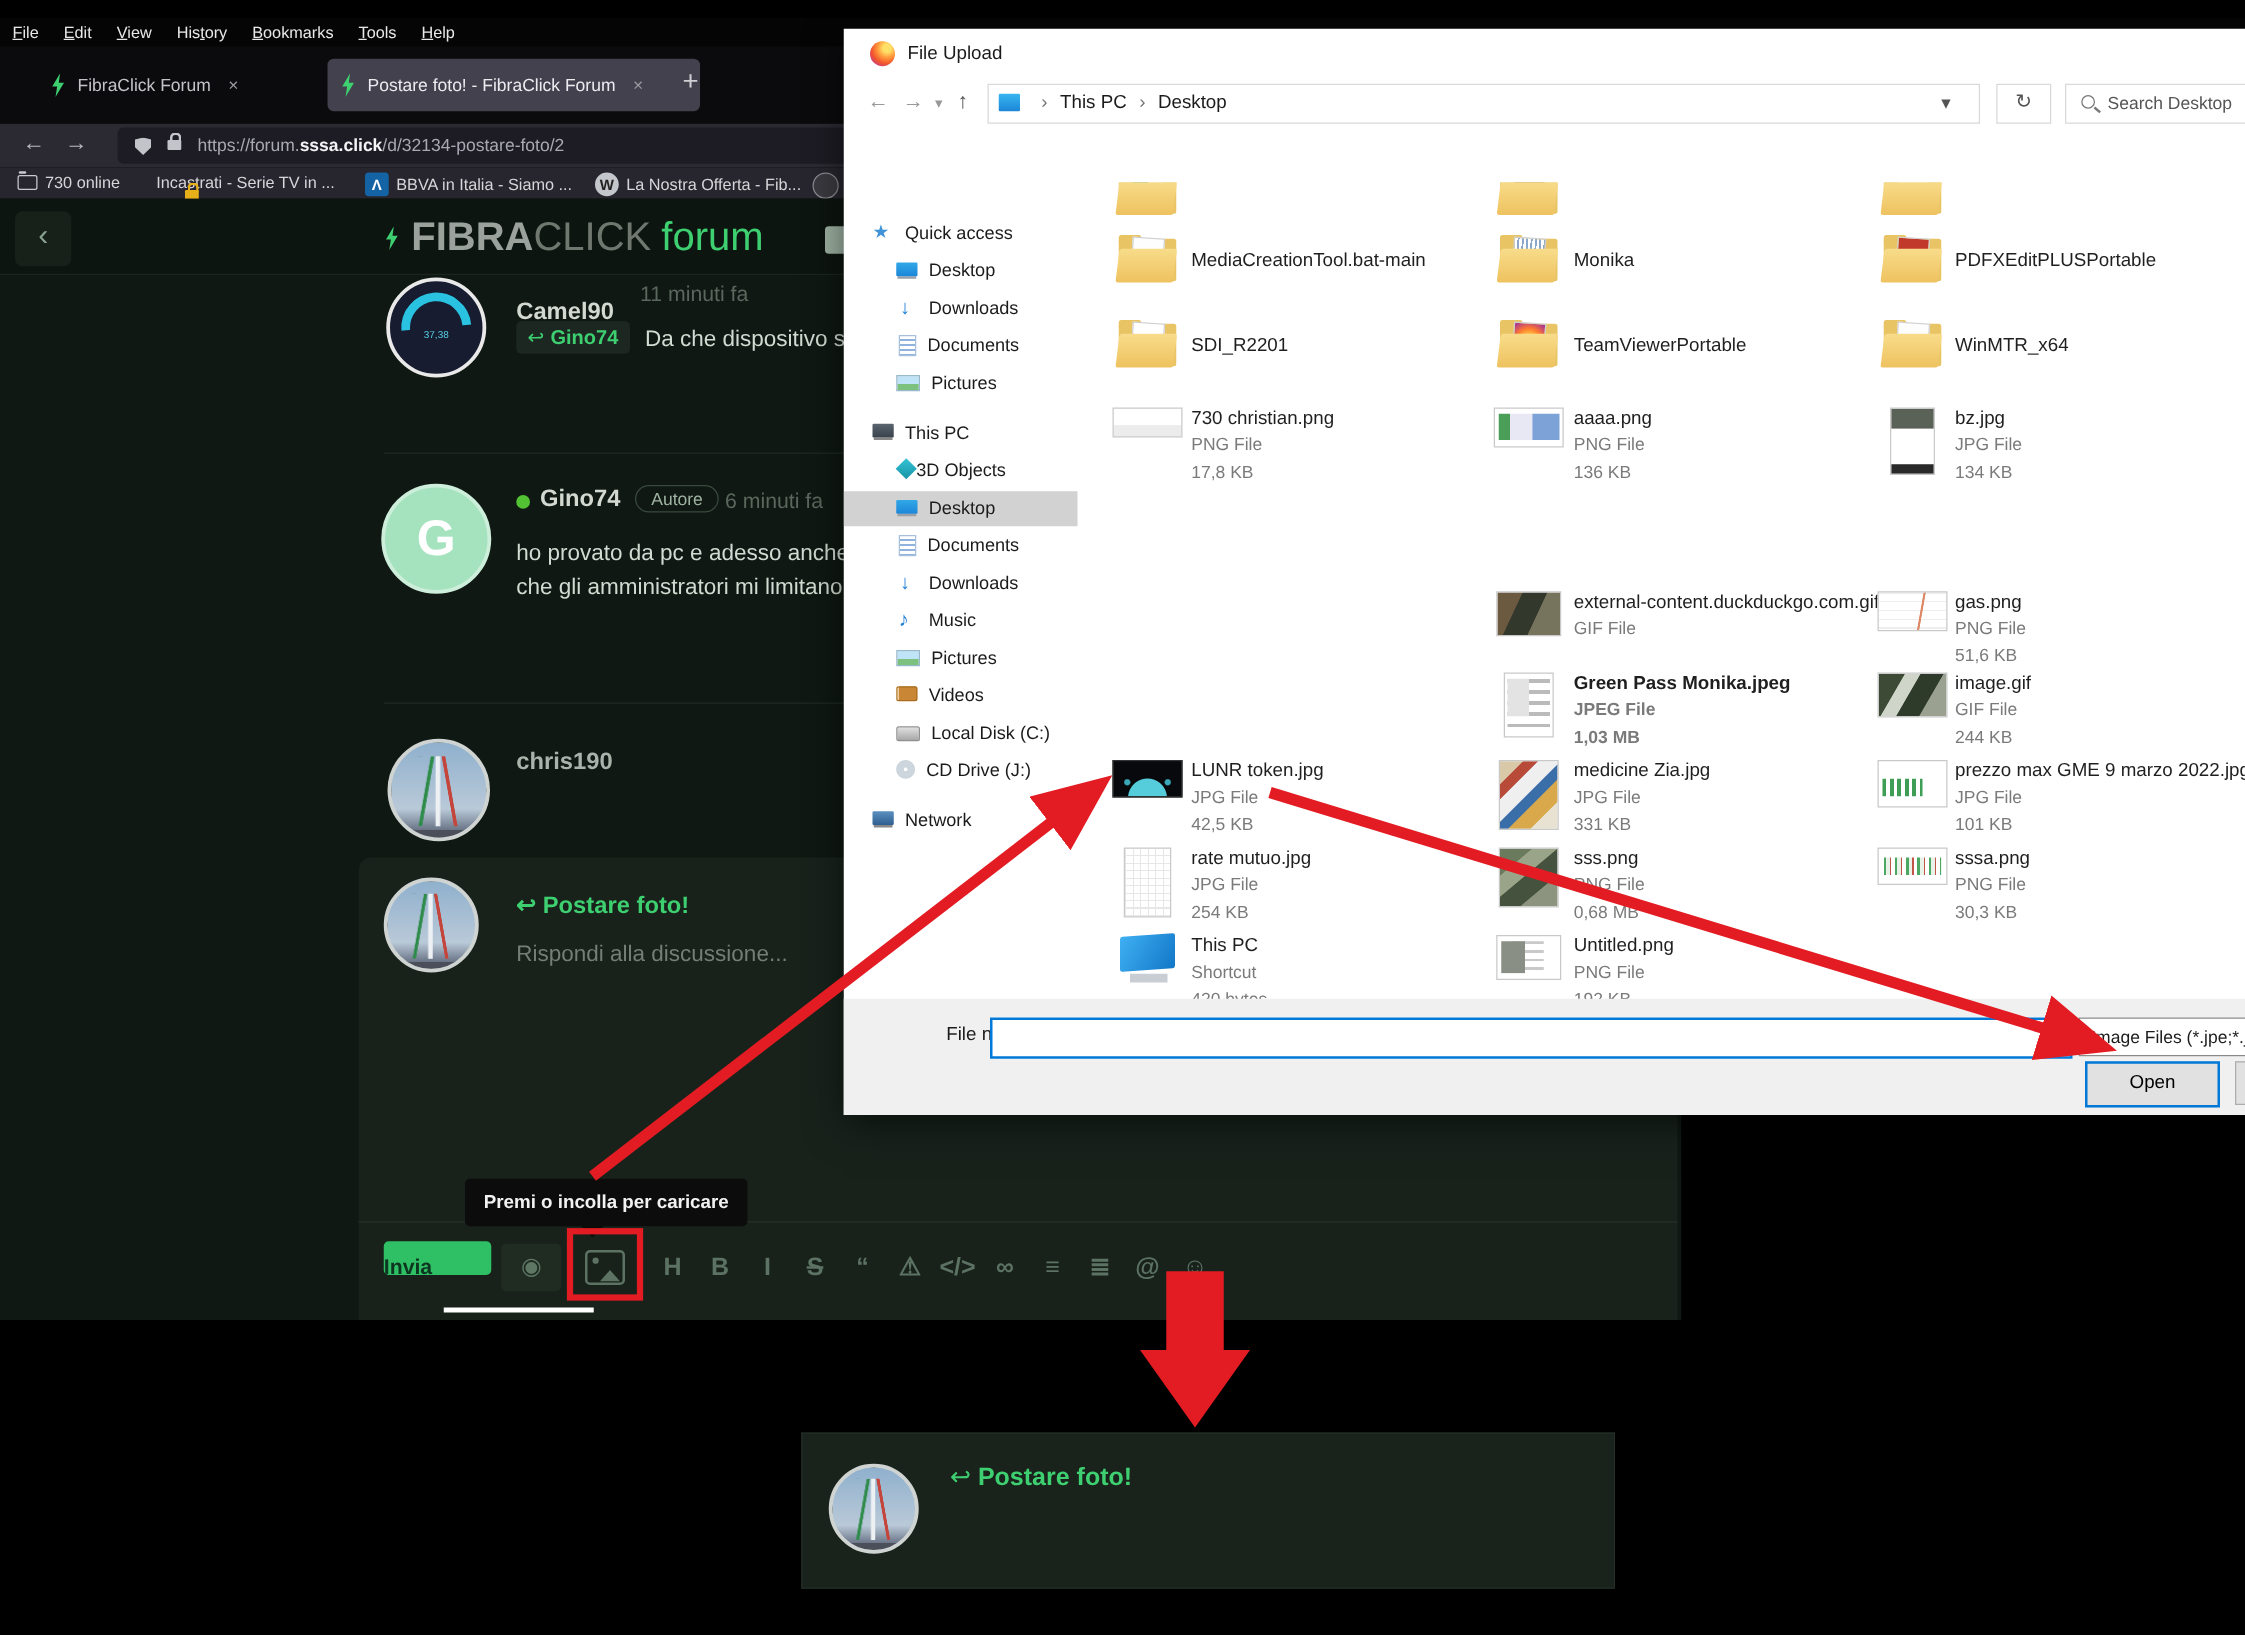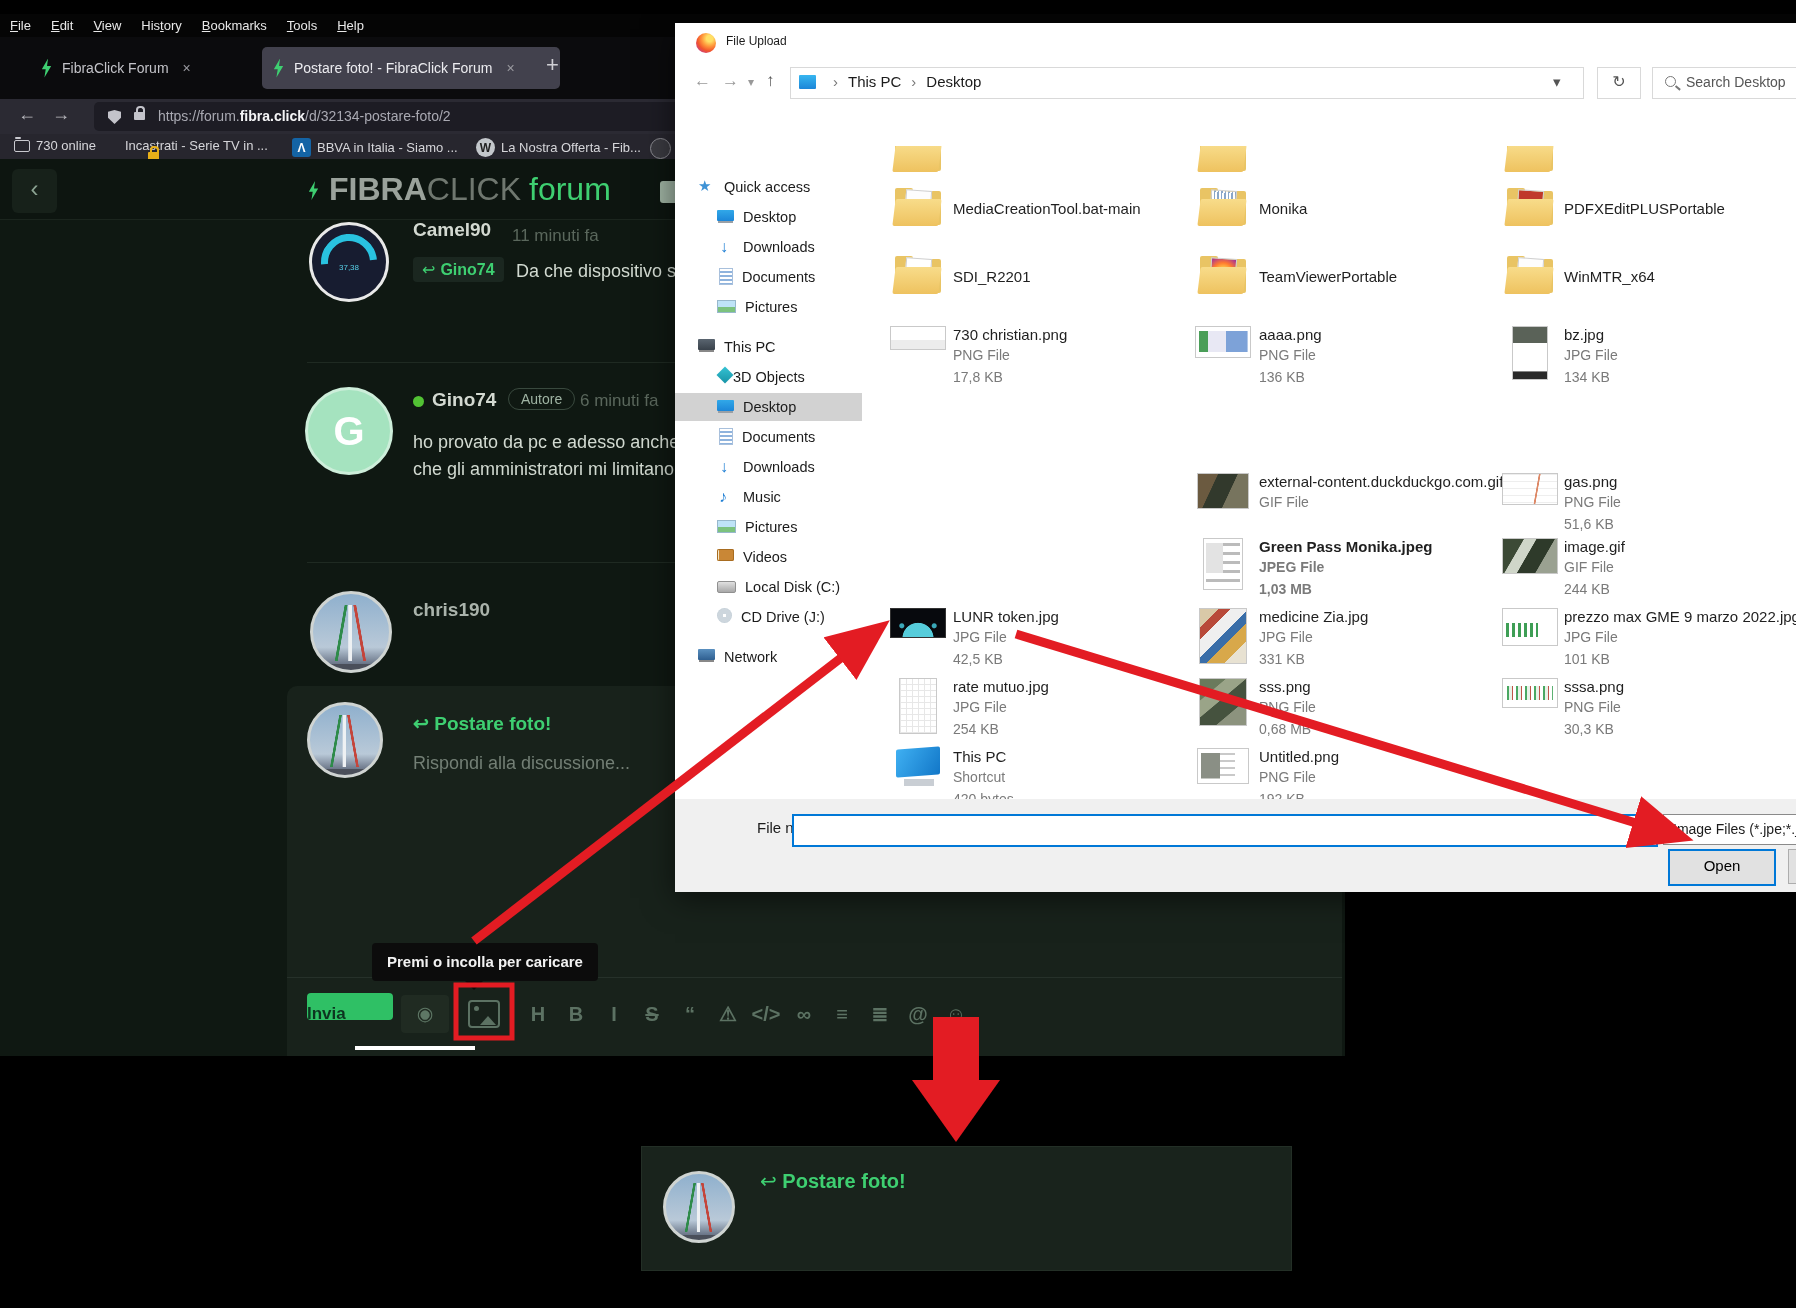--- a/index.html
+++ b/index.html
@@ -105,21 +105,21 @@
   #resultbox .rarr{color:#3ecf71;font-weight:normal;}
   #bbcode{font-size:20px;color:#f0f0ee;white-space:nowrap;}
   .wavy{text-decoration:underline;text-decoration-style:wavy;text-decoration-color:#cc2222;
         text-decoration-thickness:2px;text-underline-offset:4px;}
 
   
   #dialog{left:675px;top:9px;width:1121px;height:869px;background:#fff;z-index:10;color:#1b1b1b;
           box-shadow:0 6px 30px rgba(0,0,0,.55);font-size:15px;}
   .ffx{left:21px;top:10px;width:20px;height:20px;border-radius:50%;
        background:radial-gradient(circle at 68% 28%,#ffe066 0 16%,#ff9a3c 38%,#f2552c 62%,#c43b8e 86%,#7f3f98 100%);}
-  #dlgtitle{left:51px;top:11px;font-size:12px;}
+  #dlgtitle{left:51px;top:11px;font-size:15px;}
   #dlgnav{left:0;top:36px;width:1121px;height:49px;}
   .dnav{position:absolute;top:12px;color:#999;font-size:17px;}
   #crumbbox{left:115px;top:8px;width:792px;height:30px;border:1px solid #d9d9d9;}
   .crumbico{left:8px;top:7px;width:17px;height:14px;background:linear-gradient(#37b6f0,#1c86d8);border-radius:1px;}
   .crumb{font-size:15px;color:#1b1b1b;}
   .csep{color:#777;margin:0 10px;}
   #crumbcaret{left:762px;top:5px;color:#555;}
   #refreshbox{left:922px;top:8px;width:42px;height:30px;border:1px solid #d9d9d9;color:#555;
               text-align:center;line-height:28px;font-size:16px;}
   #searchbox{left:977px;top:8px;width:150px;height:30px;border:1px solid #d9d9d9;}
@@ -241,21 +241,21 @@
         <span class="x">×</span>
       </div>
     </div>
   <div class="abs" id="newtab">+</div>
   <div class="abs" id="navbar">
     <div class="abs navarrow" style="left:18px;">←</div>
     <div class="abs navarrow" style="left:52px;">→</div>
     <div class="abs" id="urlbox">
       <div class="abs shield"></div>
       <div class="abs lockico"></div>
-      <div class="abs" id="urltext">https://forum.<b>fibra.click</b>/d/32134-postare-foto/2</div>
+      <div class="abs" id="urltext">https://forum.<b>sssa.click</b>/d/32134-postare-foto/2</div>
     </div>
   </div>
   <div class="abs" id="bookmarksbar">
       <div class="bm" style="left: 14px;">
         <span class="bmfolder"></span>
         <span>730 online</span>
       </div>
       <div class="bm" style="left: 108px;">
         <span class="lockico gold" style="position: relative;"></span>
         <span>Incastrati - Serie TV in ...</span>
@@ -279,21 +279,21 @@
       <div class="abs" id="brand">
         <span class="bolt"></span><span class="fib">FIBRA</span><span class="cli">CLICK</span><span class="for">forum</span>
       </div>
       <div class="abs bookico"></div>
     </div>
 
     <div>
       <div class="abs avatar av-speed" style="left:309px;top:63px;width:74px;height:74px;">
           <i>37,38</i>
         </div>
-      <span class="abs pname" style="left:413px;top:60px;text-align:center;">Camel90</span>
+      <span class="abs pname" style="left:413px;top:80px;text-align:center;">Camel90</span>
       <span class="abs ptime" style="left:512px;top:67px;">11 minuti fa</span>
       <span class="abs replychip" style="left:413px;top:98px;"><span class="rarr">↩</span><span>Gino74</span></span>
       <span class="abs pbody" style="left:516px;top:102px;">Da che dispositivo sta</span>
     </div>
     <div class="abs divider" style="left:307px;top:203px;width:1035px;"></div>
 
     <div>
       <div class="abs avatar av-g" style="left:305px;top:228px;width:82px;height:82px;">
           <span>G</span>
         </div>

